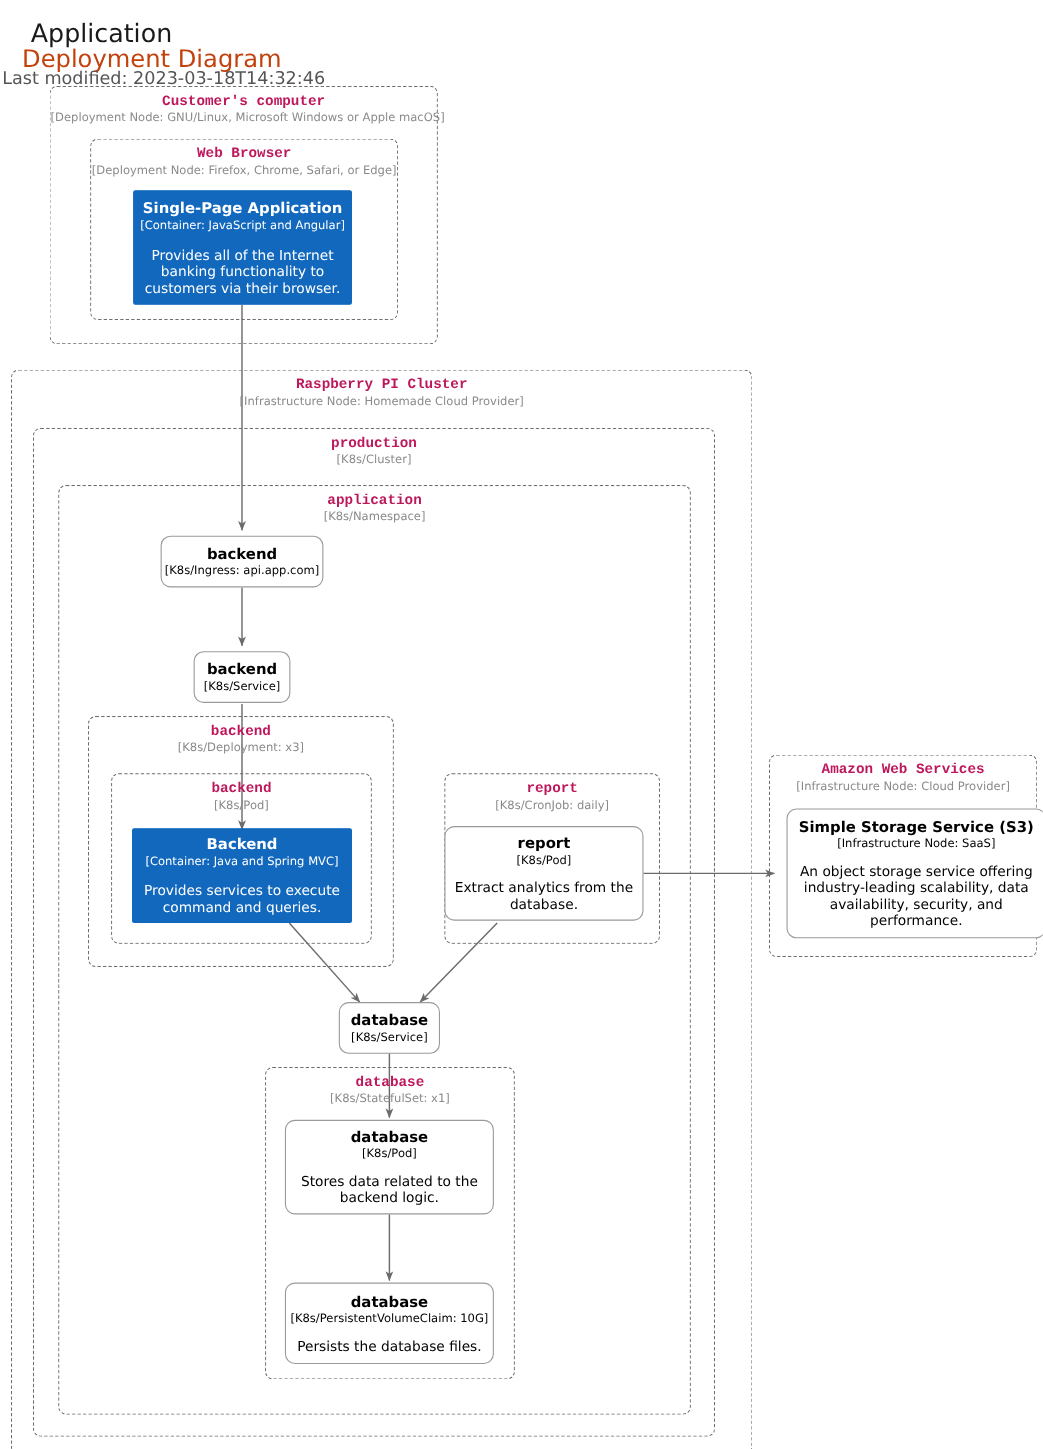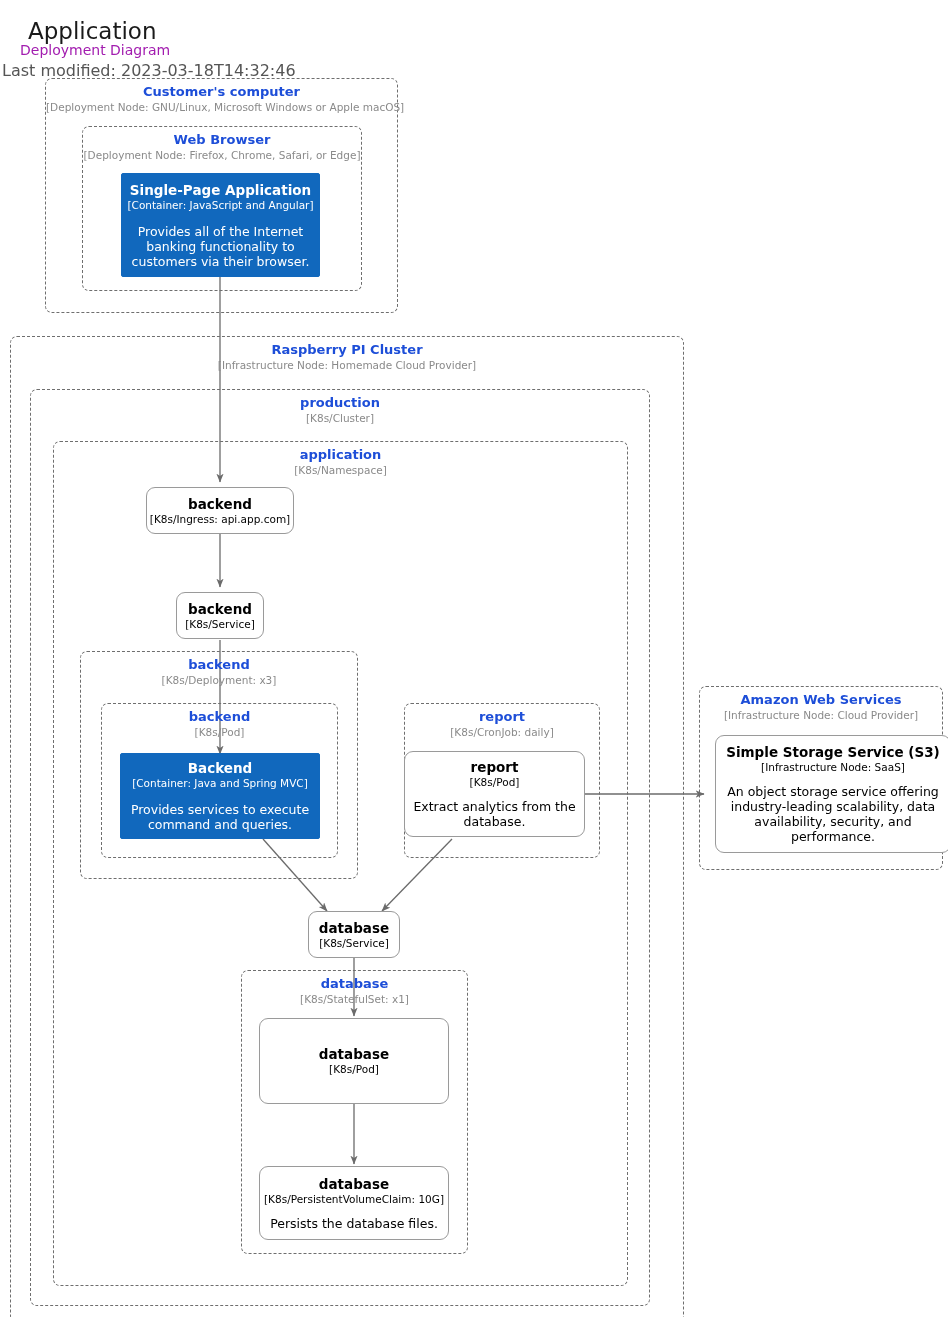--- a/index.html
+++ b/index.html
@@ -26,22 +26,22 @@
     left: 28px;
     top: 2px;
     font-size: 23px;
     color: #1a1a1a;
     white-space: nowrap;
   }
   .title-sub {
     position: absolute;
     left: 20px;
     top: 26px;
-    font-size: 14px;
-    color: #a21caf;
+    font-size: 22px;
+    color: #c2410c;
     white-space: nowrap;
   }
   .title-meta {
     position: absolute;
     left: 2px;
     top: 45px;
     font-size: 16px;
     color: #555555;
     white-space: nowrap;
   }
@@ -59,23 +59,24 @@
     left: 0;
     right: 0;
     top: 5px;
     text-align: center;
     pointer-events: none;
   }
   .g-title {
     display: block;
     font-size: 13px;
     font-weight: bold;
-    color: #1d4ed8;
+    color: #be185d;
     line-height: 16px;
     white-space: nowrap;
+    font-family: Liberation Mono, monospace;
   }
   .g-tech {
     display: block;
     font-size: 10.5px;
     font-weight: normal;
     color: #8a8a8a;
     line-height: 14px;
     white-space: nowrap;
   }
 
@@ -269,20 +270,21 @@
   <div class="group" style="left:241px; top:954px; width:227px; height:284px;">
     <div class="g-head">
       <span class="g-title">database</span>
       <span class="g-tech">[K8s/StatefulSet: x1]</span>
     </div>
   </div>
 
   <div class="node" style="left:259px; top:1002px; width:190px; height:86px;">
     <span class="n-title">database</span>
     <span class="n-tech">[K8s/Pod]</span>
+    <span class="n-desc">Stores data related to the backend logic.</span>
   </div>
 
   <div class="node" style="left:259px; top:1150px; width:190px; height:74px;">
     <span class="n-title">database</span>
     <span class="n-tech">[K8s/PersistentVolumeClaim: 10G]</span>
     <span class="n-desc">Persists the database files.</span>
   </div>
 
 </div>
 

